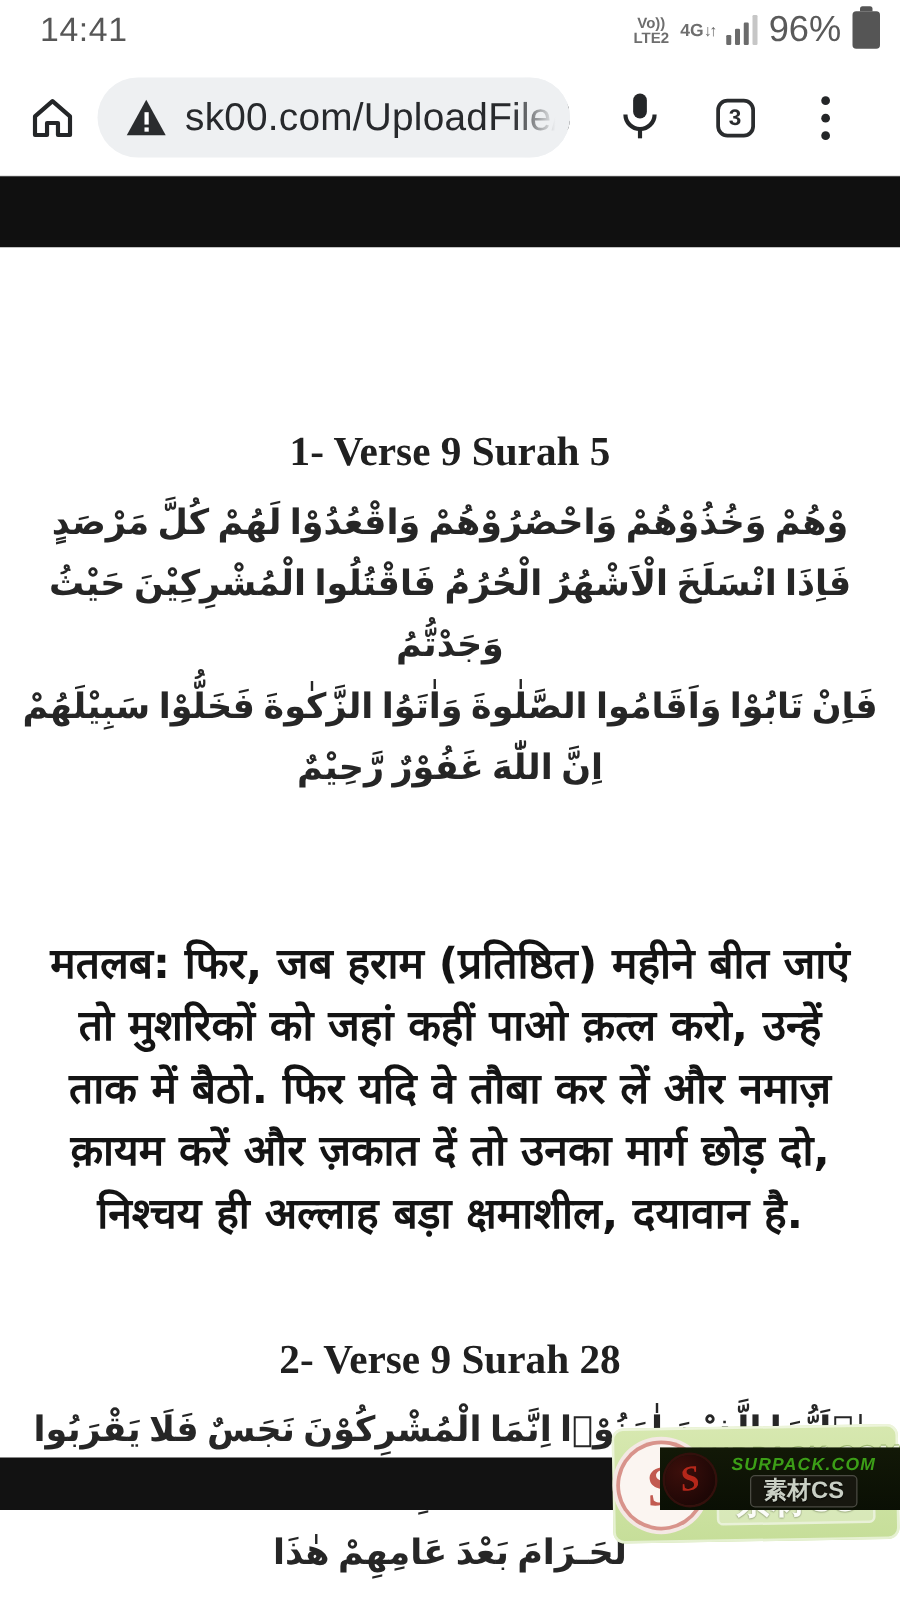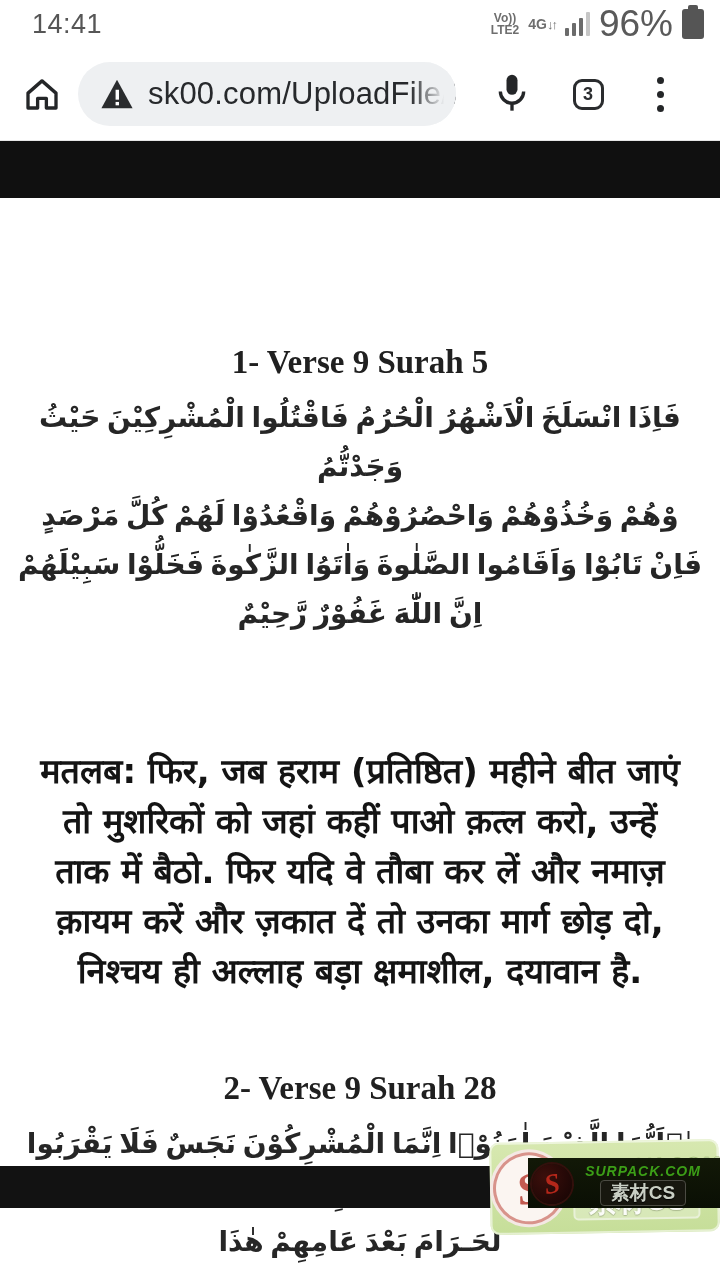--- a/index.html
+++ b/index.html
@@ -15,21 +15,21 @@
   .volte { display:flex; flex-direction:column; align-items:center; line-height:12px; }
   .volte span { font-size:12px; color:#6e6e6e; font-weight:600; }
   .net4g { display:flex; flex-direction:row; align-items:center; line-height:13px; }
   .net4g .g { font-size:14px; color:#6e6e6e; font-weight:600; }
   .net4g .arr { font-size:13px; color:#6e6e6e; letter-spacing:-2px; }
   .sigbars { display:flex; align-items:flex-end; gap:3px; height:24px; }
   .sigbars i { display:block; width:4px; background:#6b6b6b; border-radius:1px; }
   .sigbars i:nth-child(1){height:8px;} .sigbars i:nth-child(2){height:13px;}
   .sigbars i:nth-child(3){height:18px;}
   .sigbars i:nth-child(4){height:24px; background:#c6c6c6;}
-  .battery-pct { font-size:37px; color:#5a5a5a; }
+  .battery-pct { font-size:29px; color:#5a5a5a; }
   .battery { position:relative; width:22px; height:30px; background:#555; border-radius:3px; }
   .battery::before { content:""; position:absolute; top:-4px; left:6px; width:10px; height:4px;
                      background:#555; border-radius:2px 2px 0 0; }
 
   
   .browser-bar { height:93px; display:flex; align-items:center; padding:0 14px 0 18px;
                  background:#fff; border-bottom:1px solid #e6e6e6; }
   .home-btn { width:48px; height:48px; display:flex; align-items:center; justify-content:center; }
   .omnibox { flex:0 0 378px; height:64px; margin-left:12px; background:#eef0f2;
              border-radius:32px; display:flex; align-items:center; padding:0 18px 0 22px;
@@ -157,22 +157,22 @@
         <i></i>
     </div>
   </div>
 
   <div class="top-black-band"></div>
 
   <div class="doc">
     <div class="verse-heading heading-1">1- Verse 9 Surah 5</div>
 
     <div class="arabic-block" dir="rtl" lang="ar">
+      <div class="arabic-line">وْهُمْ وَخُذُوْهُمْ وَاحْصُرُوْهُمْ وَاقْعُدُوْا لَهُمْ كُلَّ مَرْصَدٍ</div>
       <div class="arabic-line">فَاِذَا انْسَلَخَ الْاَشْهُرُ الْحُرُمُ فَاقْتُلُوا الْمُشْرِكِيْنَ حَيْثُ وَجَدْتُّمُ</div>
-      <div class="arabic-line">وْهُمْ وَخُذُوْهُمْ وَاحْصُرُوْهُمْ وَاقْعُدُوْا لَهُمْ كُلَّ مَرْصَدٍ</div>
       <div class="arabic-line">فَاِنْ تَابُوْا وَاَقَامُوا الصَّلٰوةَ وَاٰتَوُا الزَّكٰوةَ فَخَلُّوْا سَبِيْلَهُمْ</div>
       <div class="arabic-line">اِنَّ اللّٰهَ غَفُوْرٌ رَّحِيْمٌ</div>
     </div>
 
     <div class="hindi-block" lang="hi">
       <div class="hindi-line">मतलब: फिर, जब हराम (प्रतिष्ठित) महीने बीत जाएं</div>
       <div class="hindi-line">तो मुशरिकों को जहां कहीं पाओ क़त्ल करो, उन्हें</div>
       <div class="hindi-line">ताक में बैठो. फिर यदि वे तौबा कर लें और नमाज़</div>
       <div class="hindi-line">क़ायम करें और ज़कात दें तो उनका मार्ग छोड़ दो,</div>
       <div class="hindi-line">निश्चय ही अल्लाह बड़ा क्षमाशील, दयावान है.</div>

